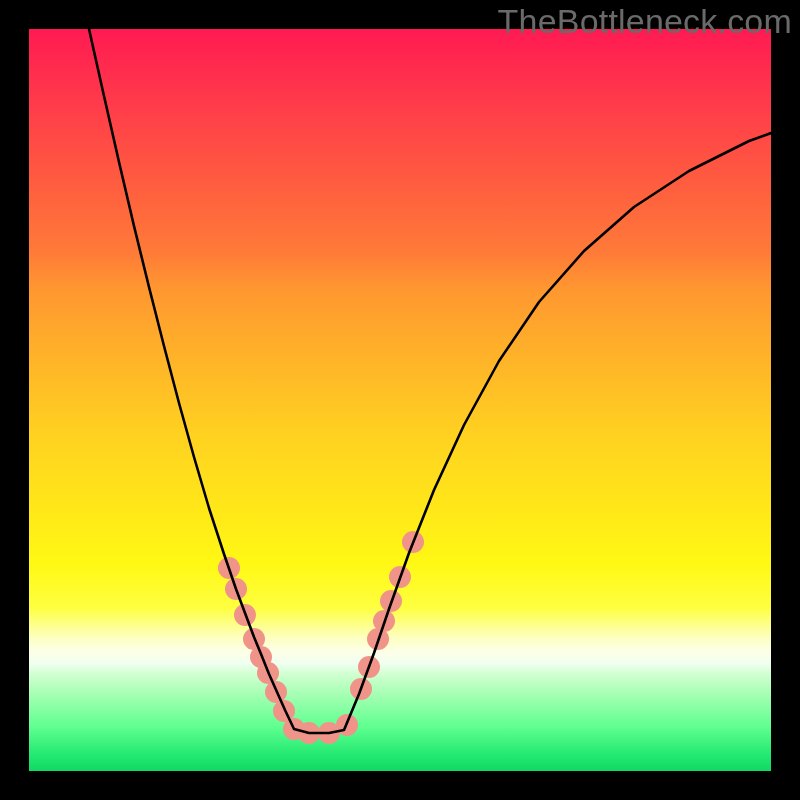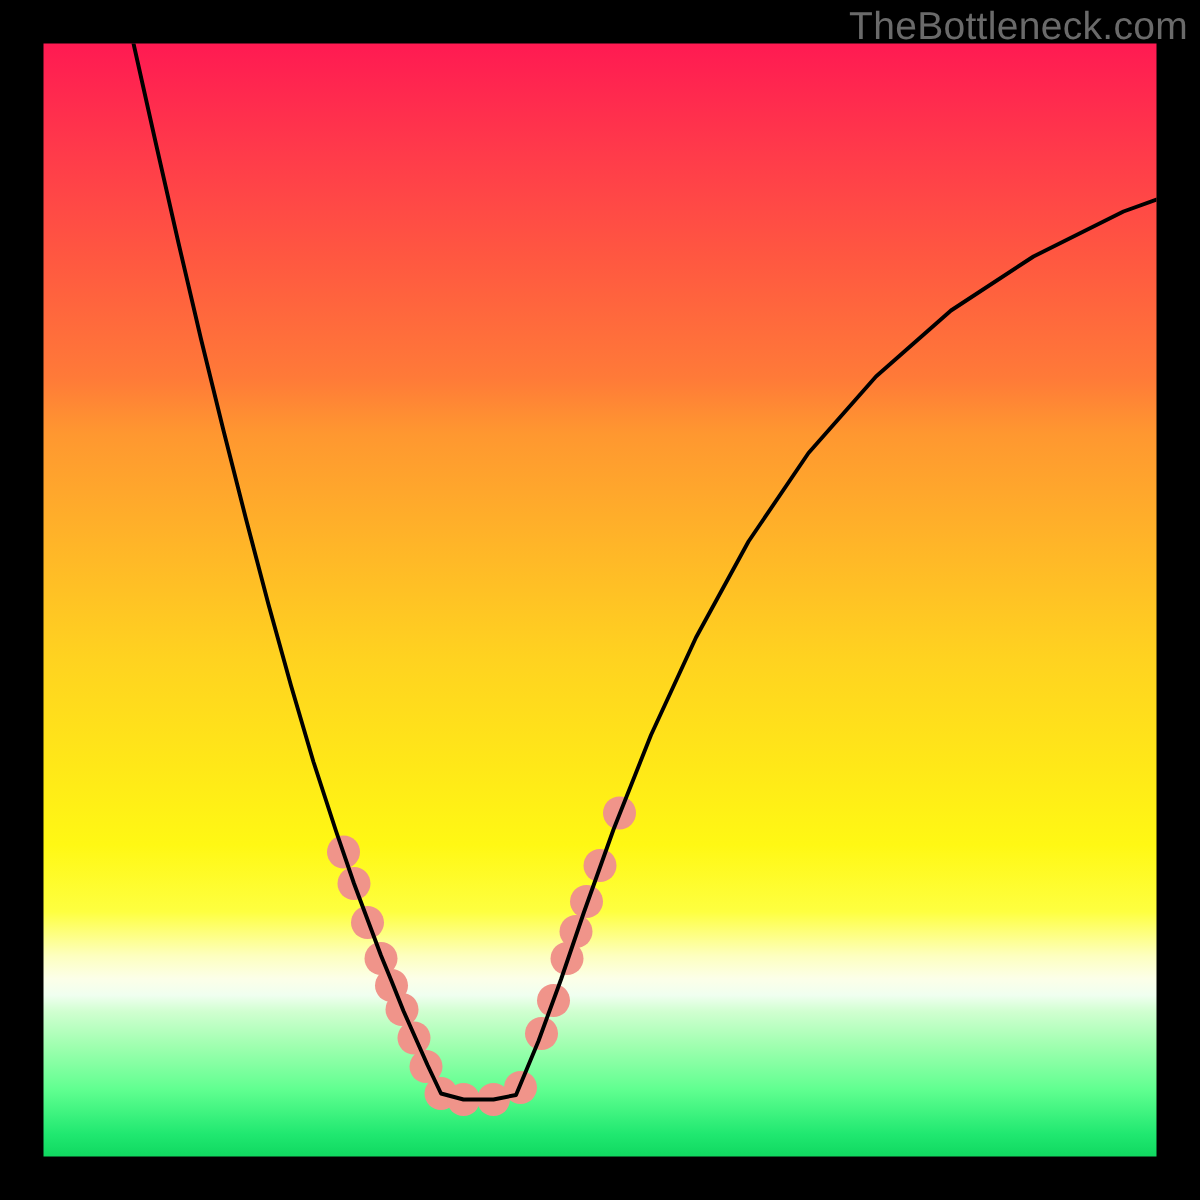--- a/index.html
+++ b/index.html
@@ -36,21 +36,21 @@
       #60ff90 94%,
       #20e870 98%,
       #10d860 100%
     );
   }
   .watermark {
     position: absolute;
     top: 2px;
     right: 8px;
     font-family: Arial, Helvetica, sans-serif;
-    font-size: 26px;
+    font-size: 34px;
     color: #6a6a6a;
     font-weight: 400;
     z-index: 10;
     letter-spacing: 0.2px;
     margin-left: 30px;
   }
   svg {
     position: absolute;
     left: 0;
     top: 0;

